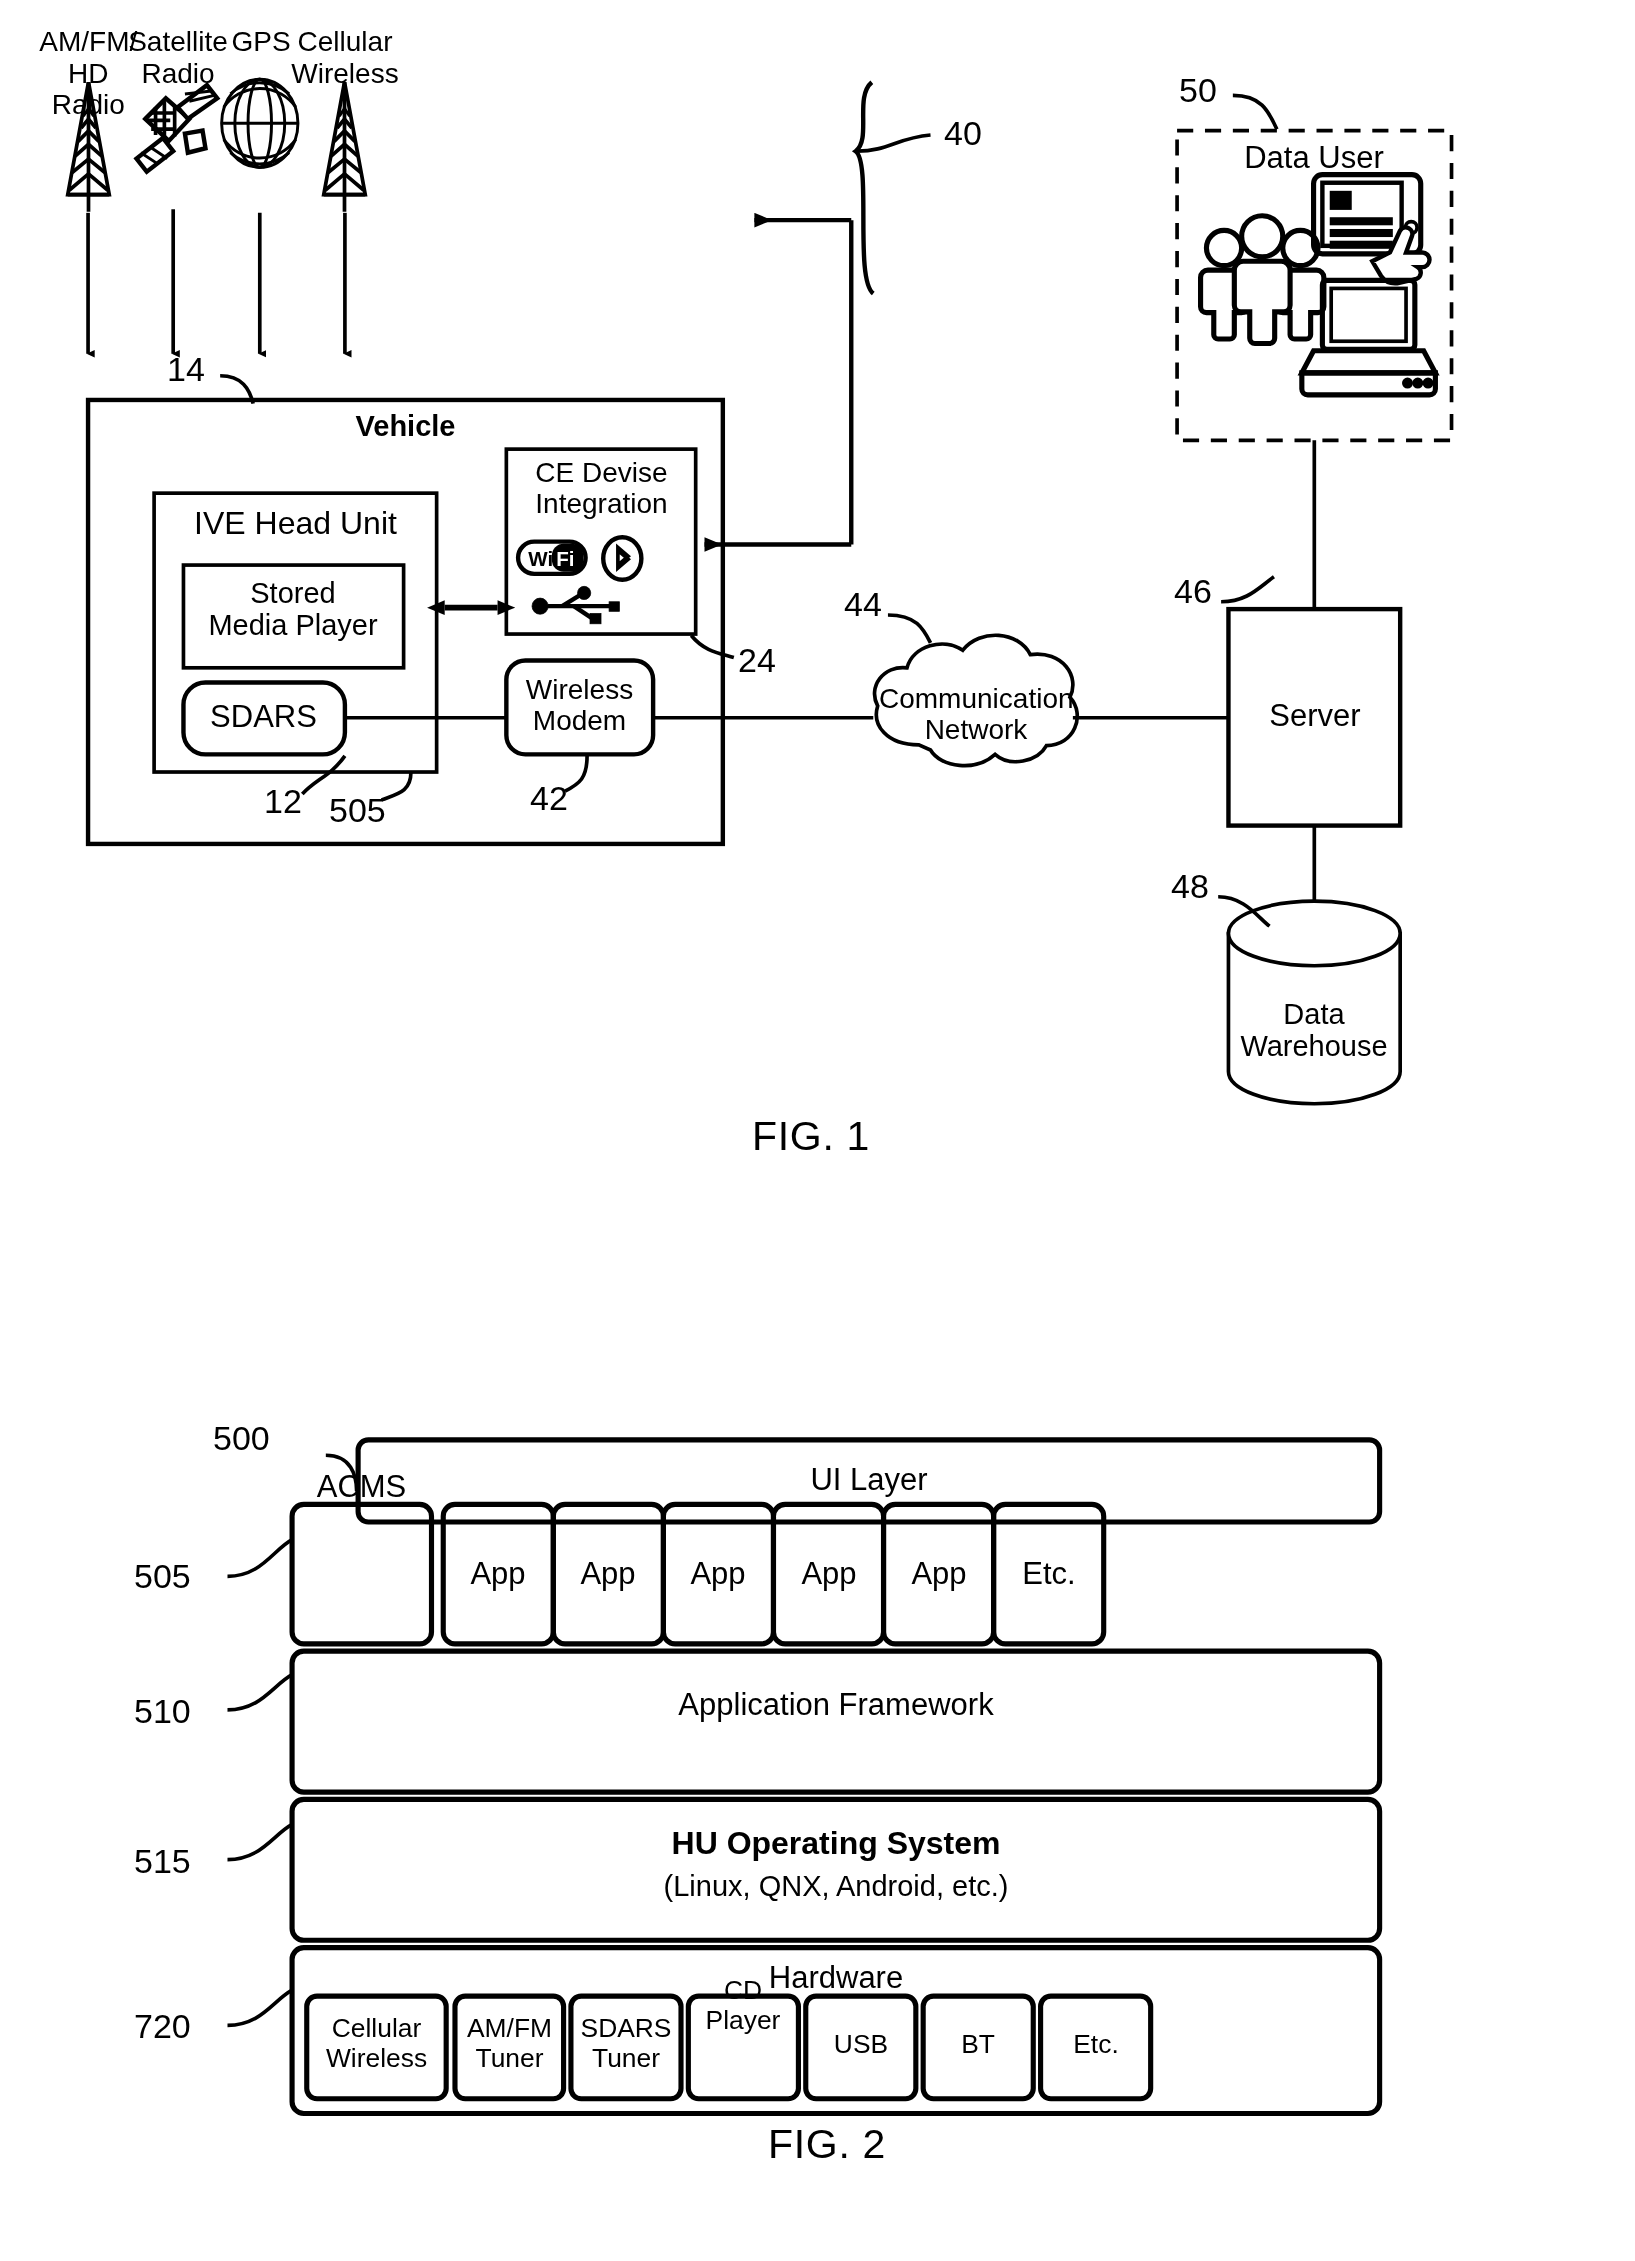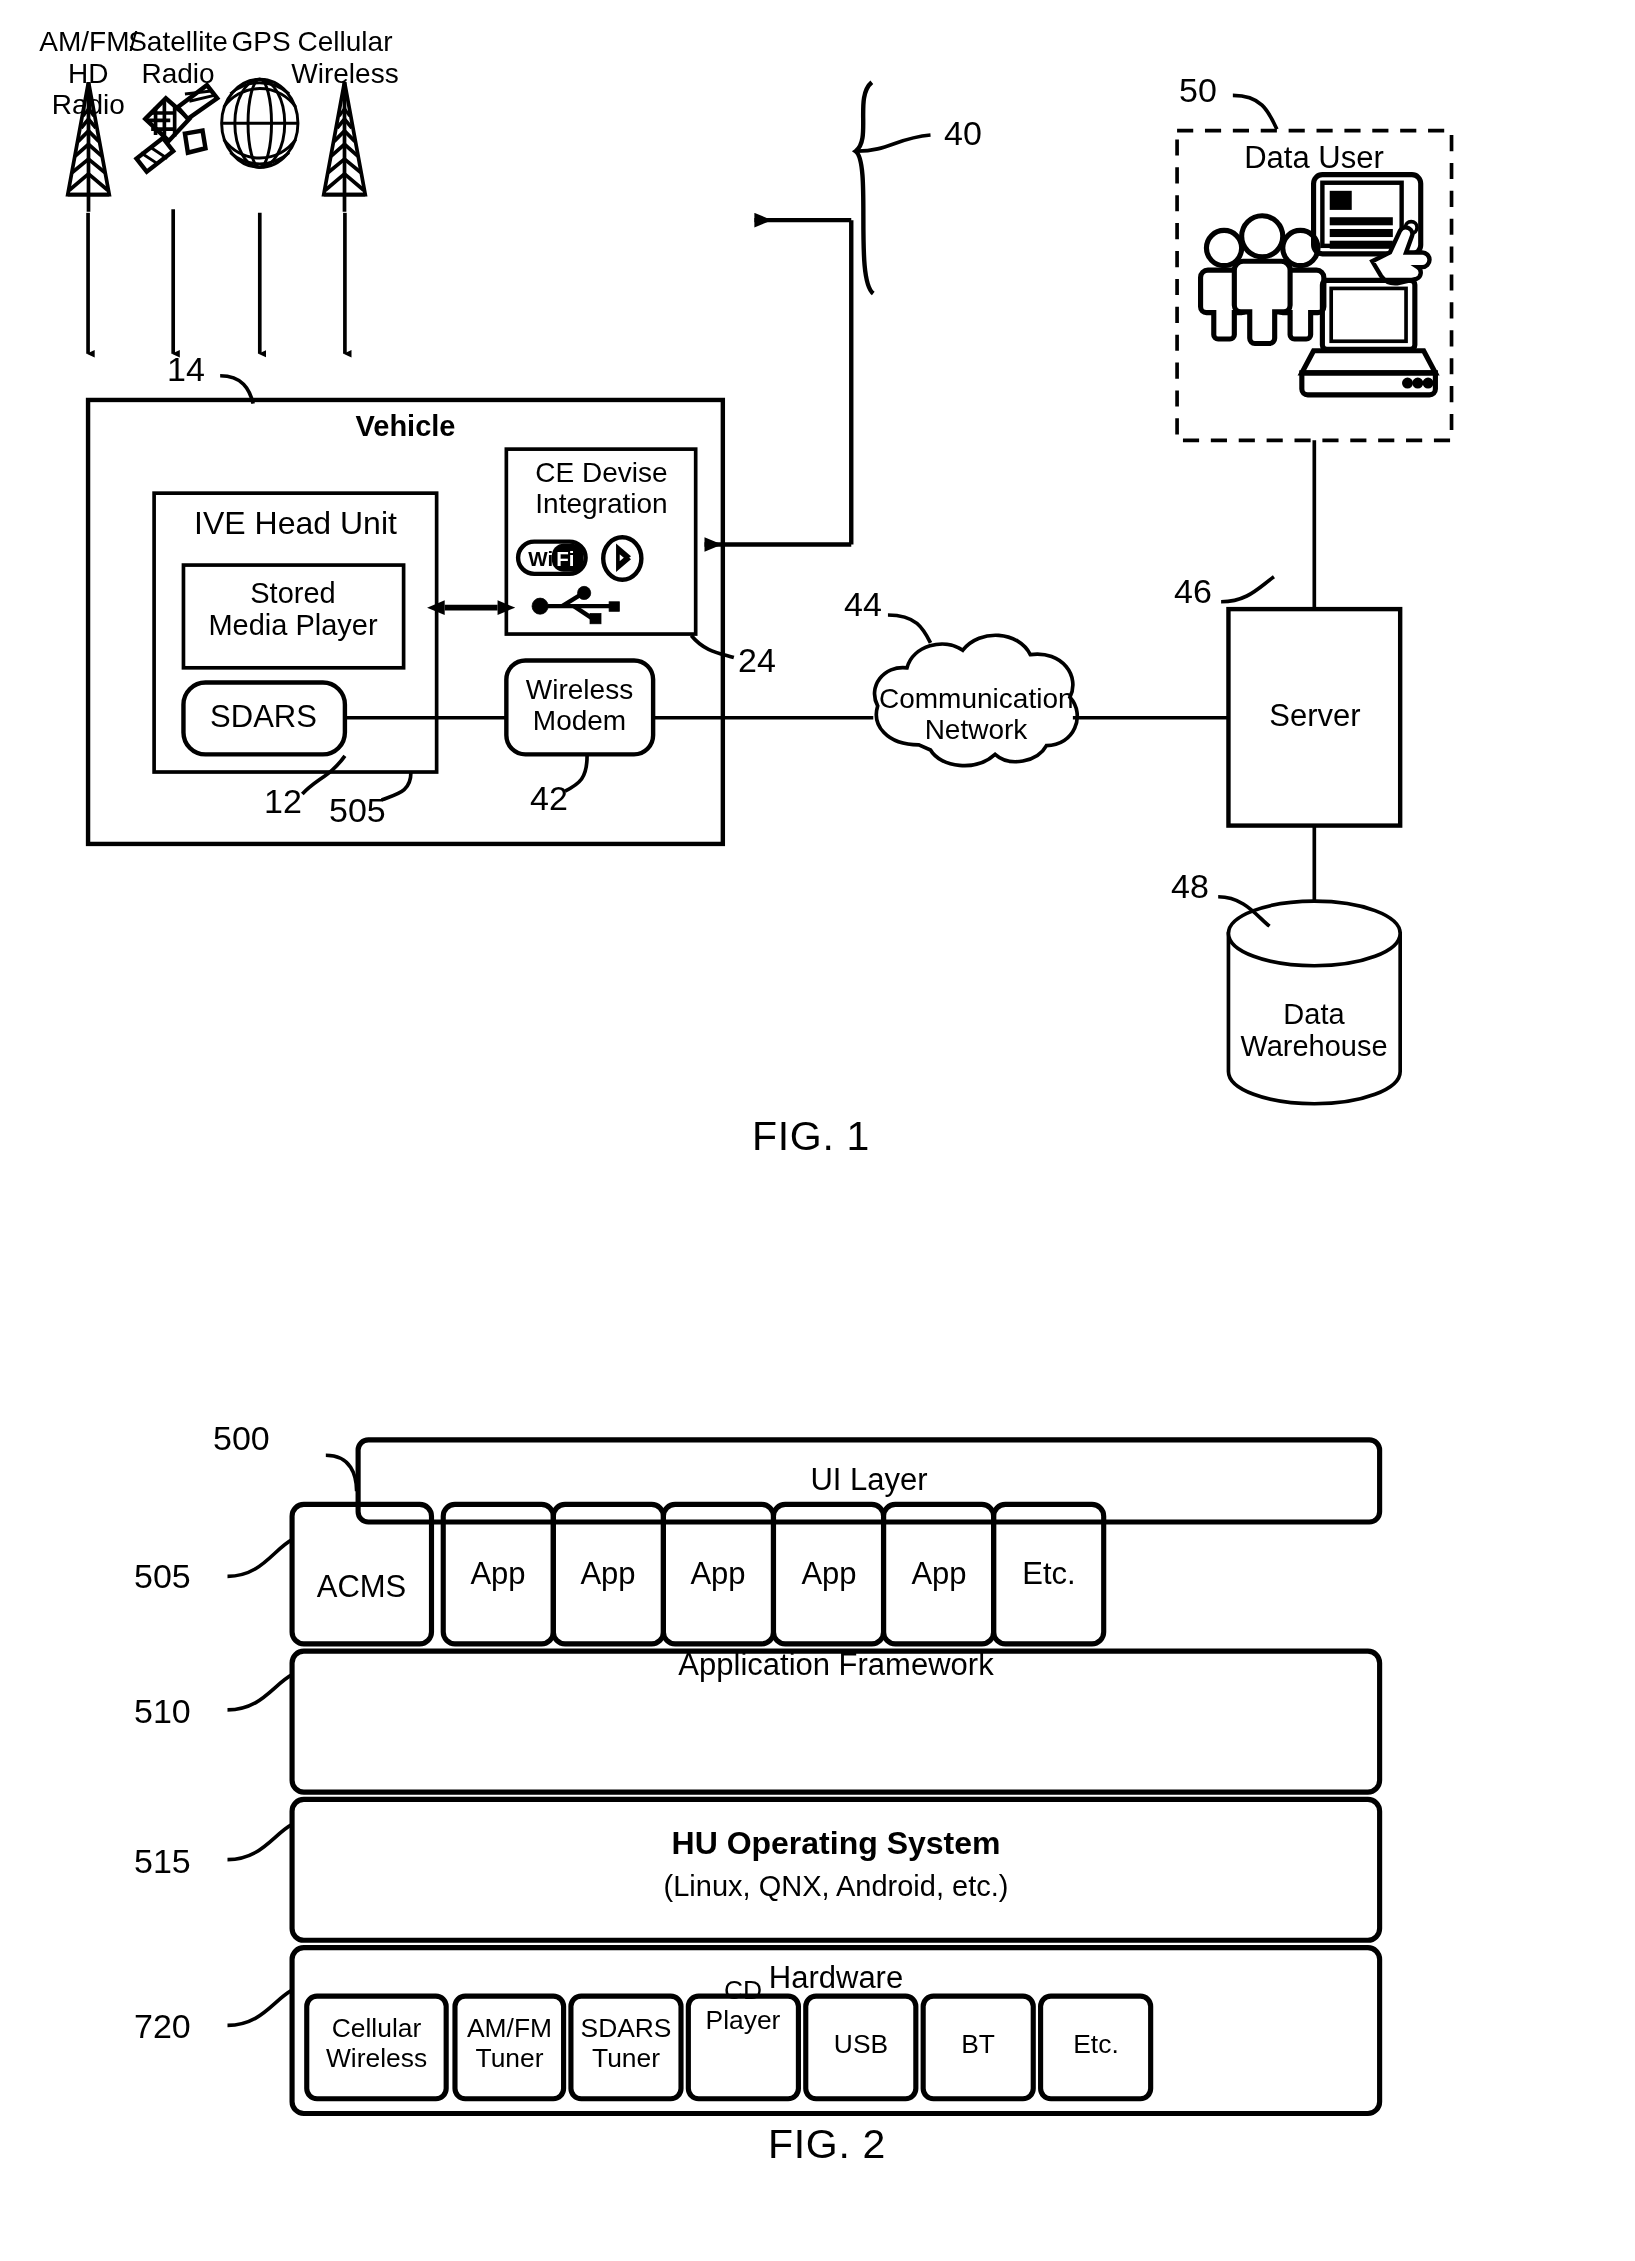--- a/index.html
+++ b/index.html
@@ -276,30 +276,30 @@
 
 <div class="lbl" style="left:1177px;top:141px;width:274px;font-size:31px;">Data User</div>
 <div class="ref" style="left:1179px;top:73px;">50</div>
 
 <div class="figcap" style="left:752px;top:1113px;">FIG. 1</div>
 
 <div class="ref" style="left:213px;top:1421px;">500</div>
 <div class="lbl" style="left:358px;top:1463px;width:1022px;font-size:31px;">UI Layer</div>
 
 <div class="ref" style="left:134px;top:1559px;">505</div>
-<div class="lbl" style="left:292px;top:1570px;width:139px;font-size:31px;">ACMS</div>
+<div class="lbl" style="left:292px;top:1470px;width:139px;font-size:31px;">ACMS</div>
 <div class="lbl" style="left:443px;top:1557px;width:110px;font-size:31px;">App</div>
 <div class="lbl" style="left:553px;top:1557px;width:110px;font-size:31px;">App</div>
 <div class="lbl" style="left:663px;top:1557px;width:110px;font-size:31px;">App</div>
 <div class="lbl" style="left:774px;top:1557px;width:110px;font-size:31px;">App</div>
 <div class="lbl" style="left:884px;top:1557px;width:110px;font-size:31px;">App</div>
 <div class="lbl" style="left:994px;top:1557px;width:110px;font-size:31px;">Etc.</div>
 
 <div class="ref" style="left:134px;top:1694px;">510</div>
-<div class="lbl" style="left:292px;top:1648px;width:1088px;font-size:31px;">Application Framework</div>
+<div class="lbl" style="left:292px;top:1688px;width:1088px;font-size:31px;">Application Framework</div>
 
 <div class="ref" style="left:134px;top:1844px;">515</div>
 <div class="lbl" style="left:292px;top:1870px;width:1088px;font-size:29px;">(Linux, QNX, Android, etc.)</div>
 <div class="lbl" style="left:292px;top:1826px;width:1088px;font-size:32px;font-weight:bold;">HU Operating System</div>
 
 <div class="ref" style="left:134px;top:2009px;">720</div>
 <div class="lbl" style="left:292px;top:1961px;width:1088px;font-size:31px;">Hardware</div>
 
 <div class="lbl" style="left:307px;top:2014px;width:139px;font-size:26.4px;">Cellular
 Wireless</div>

